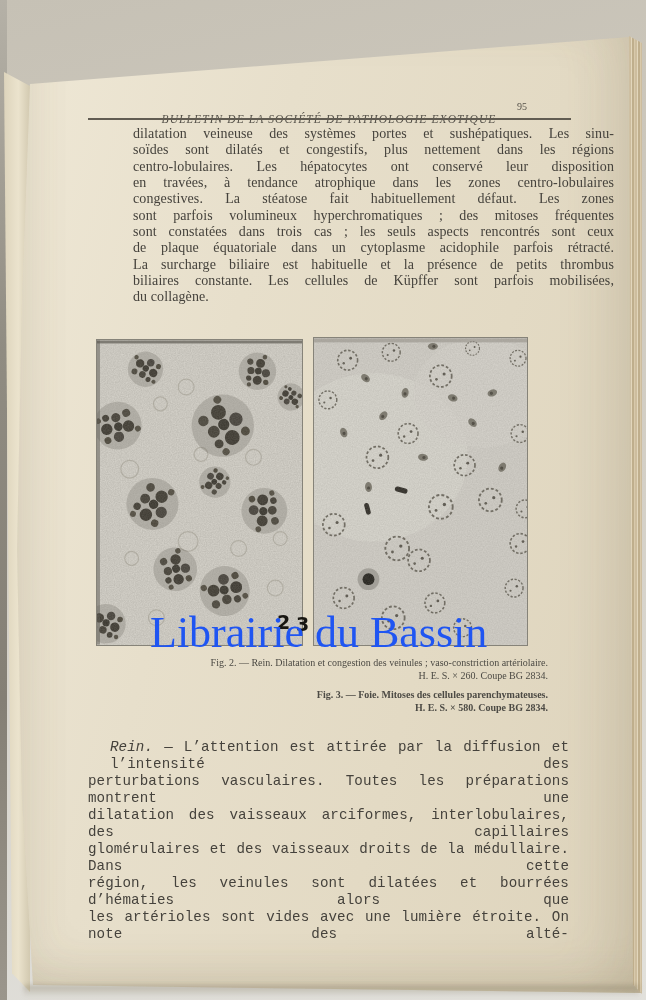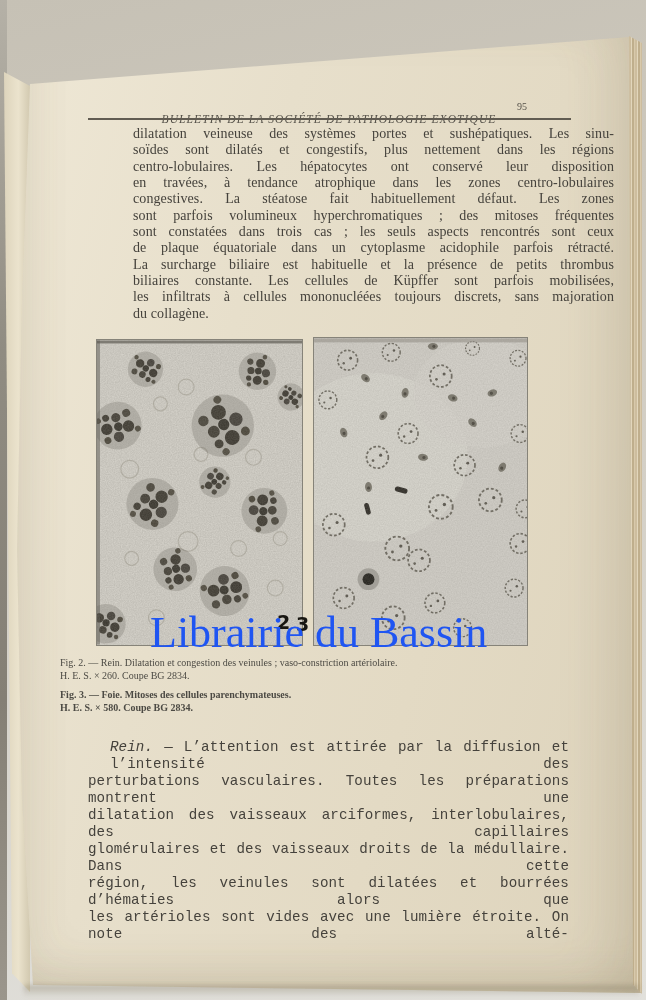--- a/index.html
+++ b/index.html
@@ -36,21 +36,21 @@
   .pline.indent{padding-left:22px;}
   .ital{font-style:italic;}
   
   .photo{position:absolute;border:1px solid rgba(70,65,55,.55);box-sizing:border-box;background:#d6d3cb;}
   #figure-2-photo{left:96px;top:339px;width:207px;height:307px;}
   #figure-3-photo{left:313px;top:337px;width:215px;height:309px;}
   .fig-num{position:absolute;font-family:"DejaVu Sans",sans-serif;font-weight:bold;
     font-size:19px;color:#181611;}
   #figure-2-number{left:277px;top:611px;}
   #figure-3-number{left:296px;top:613px;}
-  .caption{left:60px;width:480px;text-align:left;font-size:10px;line-height:13px;color:#4c4a44;}
+  .caption{left:68px;width:480px;text-align:right;font-size:10px;line-height:13px;color:#4c4a44;}
   #figure-2-caption{top:656px;}
   #figure-3-caption{top:688px;font-weight:bold;}
   
   #watermark{left:150px;top:607px;font-family:Liberation Serif, serif;
     font-size:44px;letter-spacing:0;white-space:nowrap;z-index:50;}
 </style>
 </head>
 <body>
 
 <div id="stage">
@@ -68,21 +68,20 @@
       <div class="pline">dilatation veineuse des systèmes portes et sushépatiques. Les sinu-</div>
       <div class="pline">soïdes sont dilatés et congestifs, plus nettement dans les régions</div>
       <div class="pline">centro-lobulaires. Les hépatocytes ont conservé leur disposition</div>
       <div class="pline">en travées, à tendance atrophique dans les zones centro-lobulaires</div>
       <div class="pline">congestives. La stéatose fait habituellement défaut. Les zones</div>
       <div class="pline">sont parfois volumineux hyperchromatiques ; des mitoses fréquentes</div>
       <div class="pline">sont constatées dans trois cas ; les seuls aspects rencontrés sont ceux</div>
       <div class="pline">de plaque équatoriale dans un cytoplasme acidophile parfois rétracté.</div>
       <div class="pline">La surcharge biliaire est habituelle et la présence de petits thrombus</div>
       <div class="pline">biliaires constante. Les cellules de Küpffer sont parfois mobilisées,</div>
-      <div class="pline">les infiltrats à cellules mononucléées toujours discrets, sans majoration</div>
       <div class="pline short">du collagène.</div>
     </div>
 
   <div id="figure-2-photo" class="photo">
     <svg width="205" height="305" viewBox="0 0 207 307">
       <defs>
         <filter id="gr1" x="0" y="0" width="100%" height="100%">
           <feTurbulence type="fractalNoise" baseFrequency="0.85" numOctaves="2" seed="7"></feTurbulence>
           <feColorMatrix type="matrix" values="0 0 0 0 0.25  0 0 0 0 0.24  0 0 0 0 0.21  0 0 0 0.35 0"></feColorMatrix>
         </filter>

